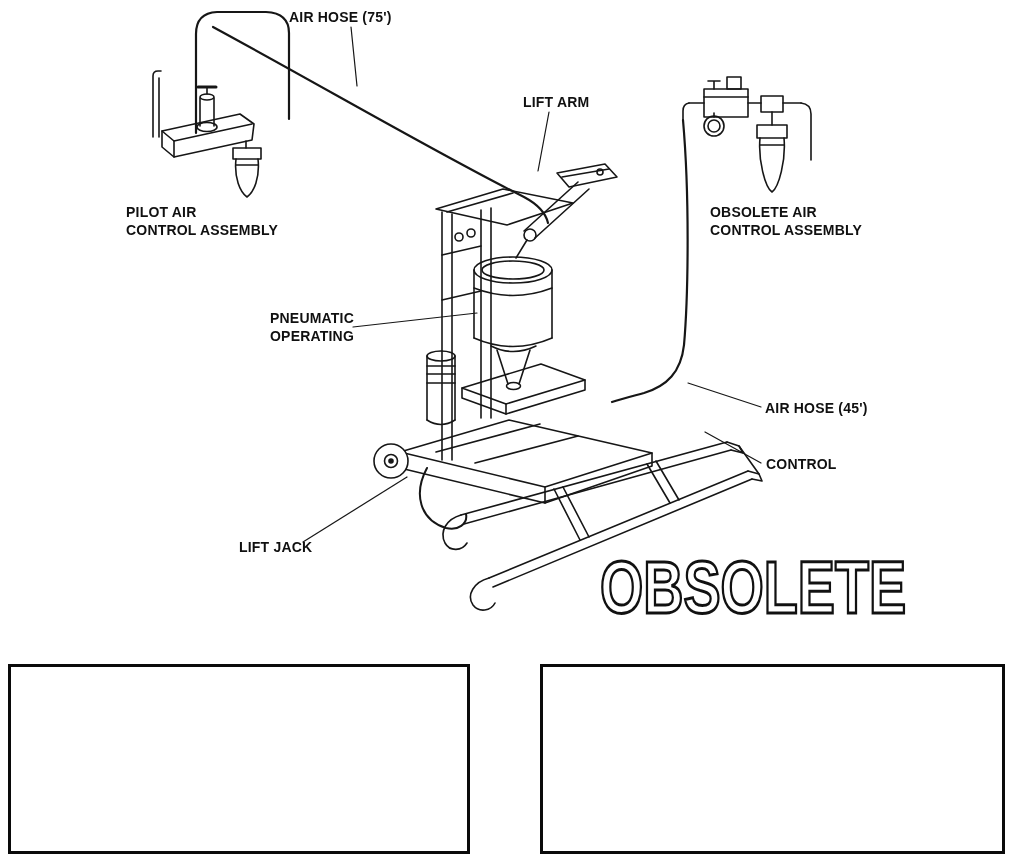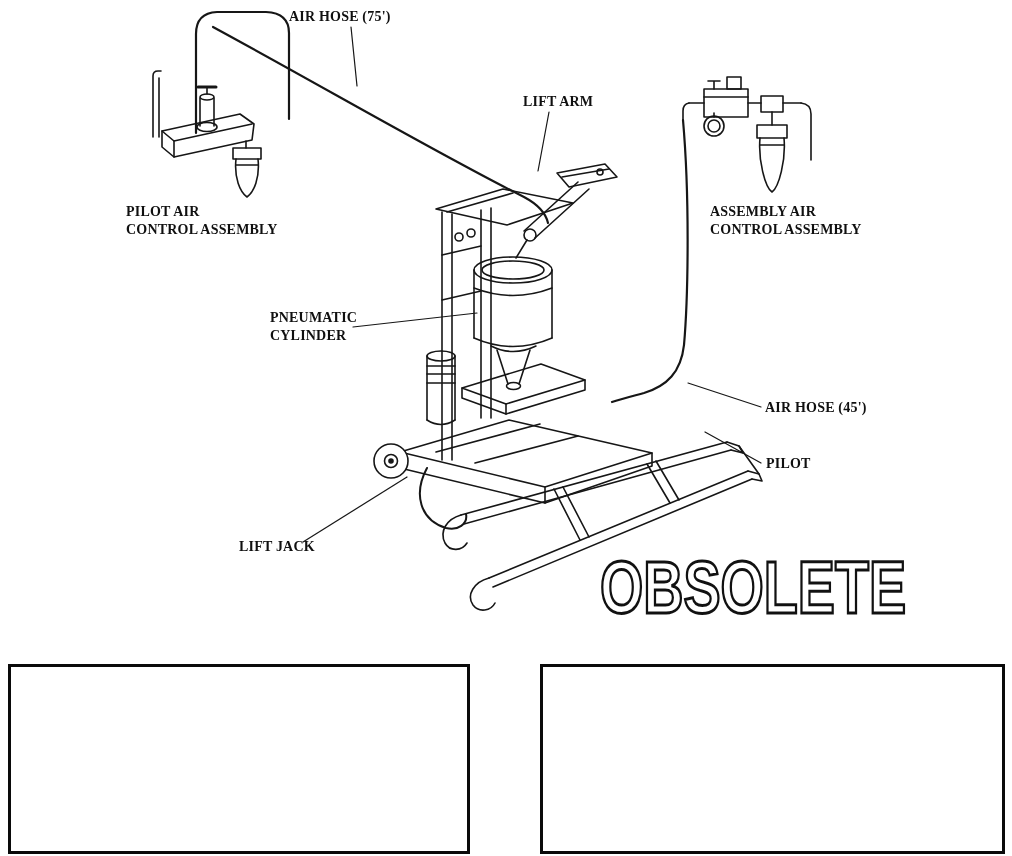--- a/index.html
+++ b/index.html
@@ -1,20 +1,20 @@
 <!DOCTYPE html>
 <html><head>
 <meta charset="utf-8">
 <style>
   html,body{margin:0;padding:0;background:#ffffff;}
   .page{position:relative;width:1012px;height:856px;background:#ffffff;overflow:hidden;
         font-family:"Liberation Sans",sans-serif;}
   .art{position:absolute;left:0;top:0;width:1012px;height:856px;}
   .lbl{position:absolute;font-weight:bold;font-size:14px;line-height:18px;color:#101010;
-       letter-spacing:0.2px;white-space:nowrap;font-family:Liberation Serif, serif;}
+       letter-spacing:0.2px;white-space:nowrap;}
   .caption-box{position:absolute;border:3px solid #0a0a0a;background:#ffffff;box-sizing:border-box;}
   .box-left{left:8px;top:664px;width:462px;height:190px;}
   .box-right{left:540px;top:664px;width:465px;height:190px;}
 </style>
 </head>
 <body>
 
 <div class="page">
 
   <svg class="art" viewBox="0 0 1012 856">
@@ -158,29 +158,29 @@
 
   <div class="lbl" style="left:289px;top:8px">AIR HOSE (75')</div>
   <div class="lbl" style="left:523px;top:93px">LIFT ARM</div>
 
   <div class="lbl" style="left:126px;top:203px">
     <div>PILOT AIR</div>
     <div>CONTROL ASSEMBLY</div>
   </div>
 
   <div class="lbl" style="left:710px;top:203px">
-    <div>ASSEMBLY AIR</div>
+    <div>OBSOLETE AIR</div>
     <div>CONTROL ASSEMBLY</div>
   </div>
 
   <div class="lbl" style="left:270px;top:309px">
     <div>PNEUMATIC</div>
-    <div>CYLINDER</div>
+    <div>OPERATING</div>
   </div>
 
   <div class="lbl" style="left:765px;top:399px">AIR HOSE (45')</div>
-  <div class="lbl" style="left:766px;top:455px">PILOT</div>
+  <div class="lbl" style="left:766px;top:455px">CONTROL</div>
   <div class="lbl" style="left:239px;top:538px">LIFT JACK</div>
 
   <div class="caption-box box-left"></div>
   <div class="caption-box box-right"></div>
 
 </div>
 
 </body></html>

